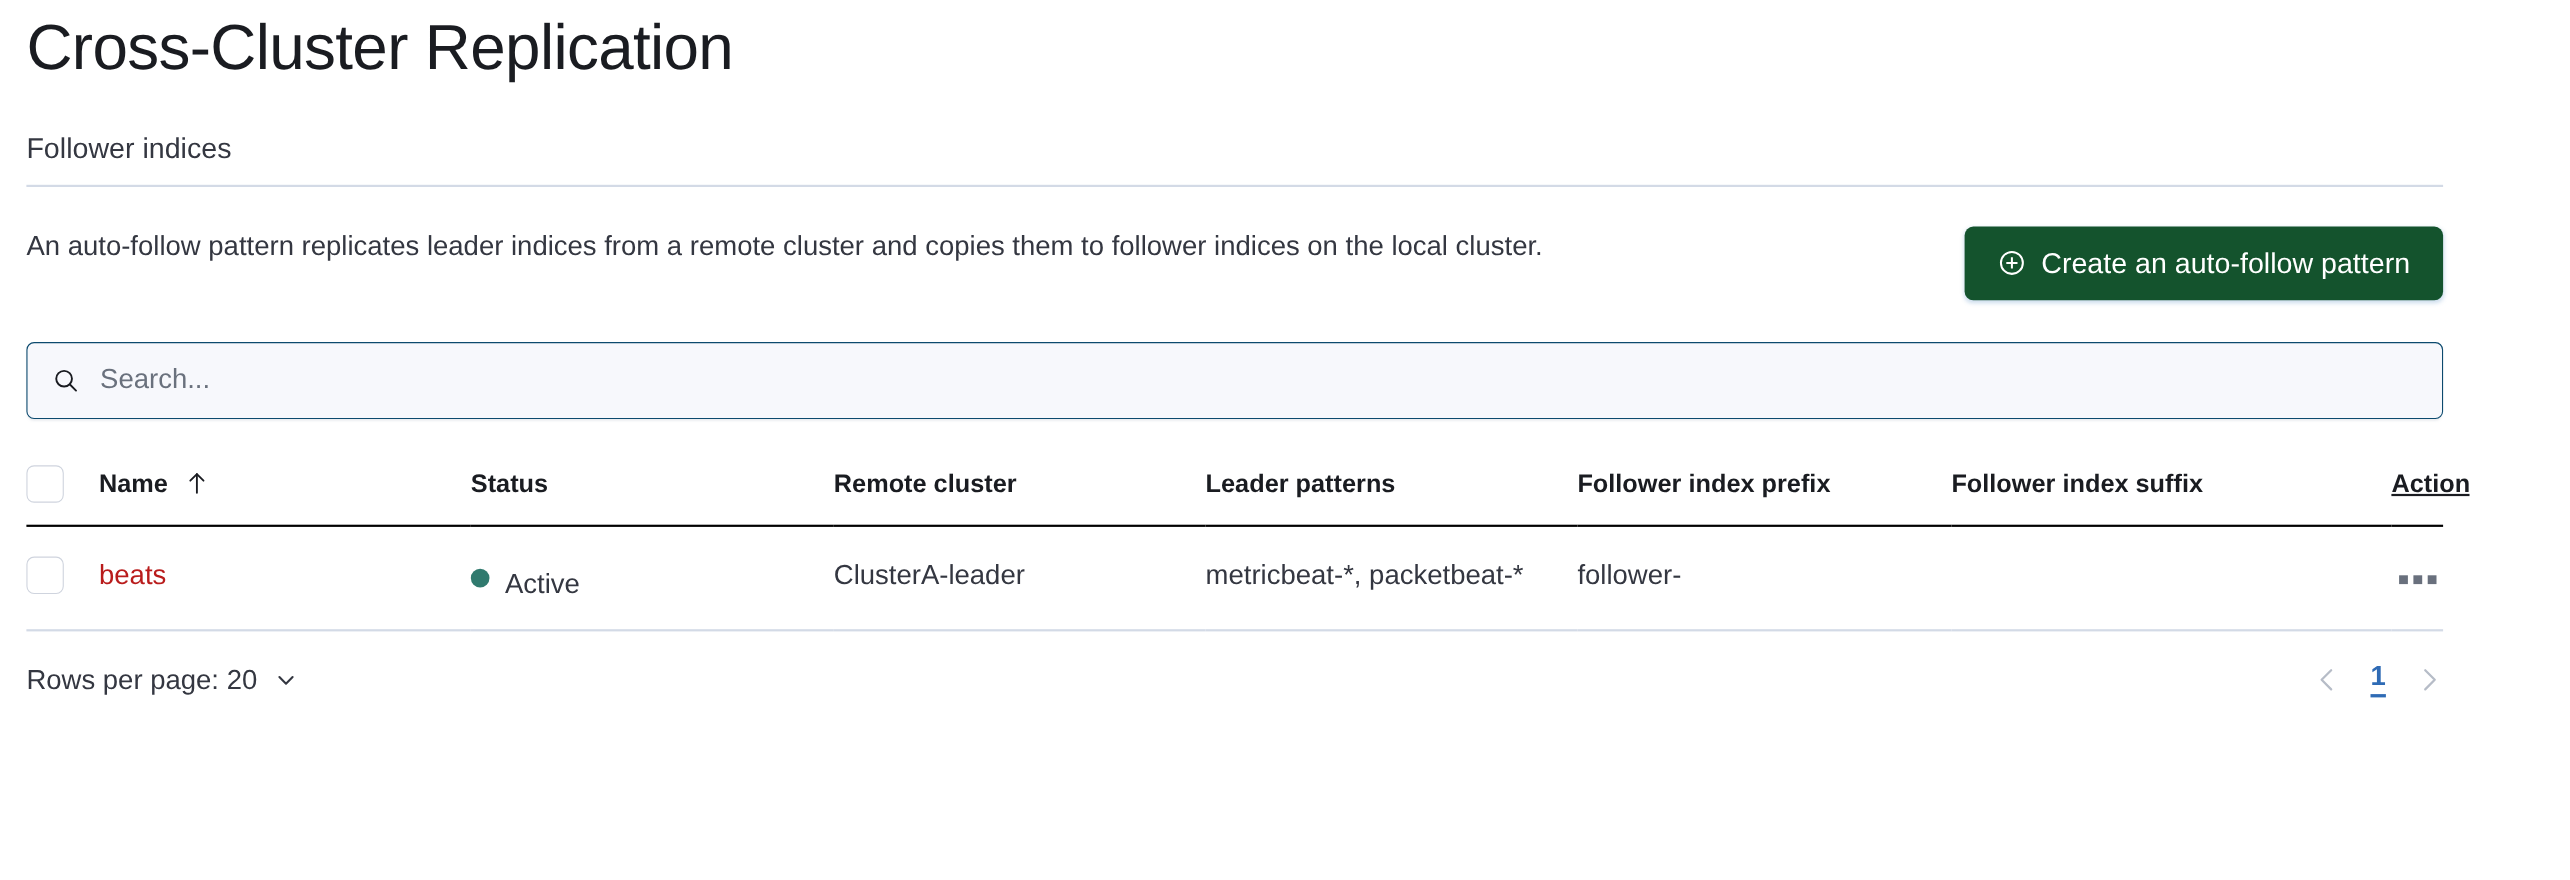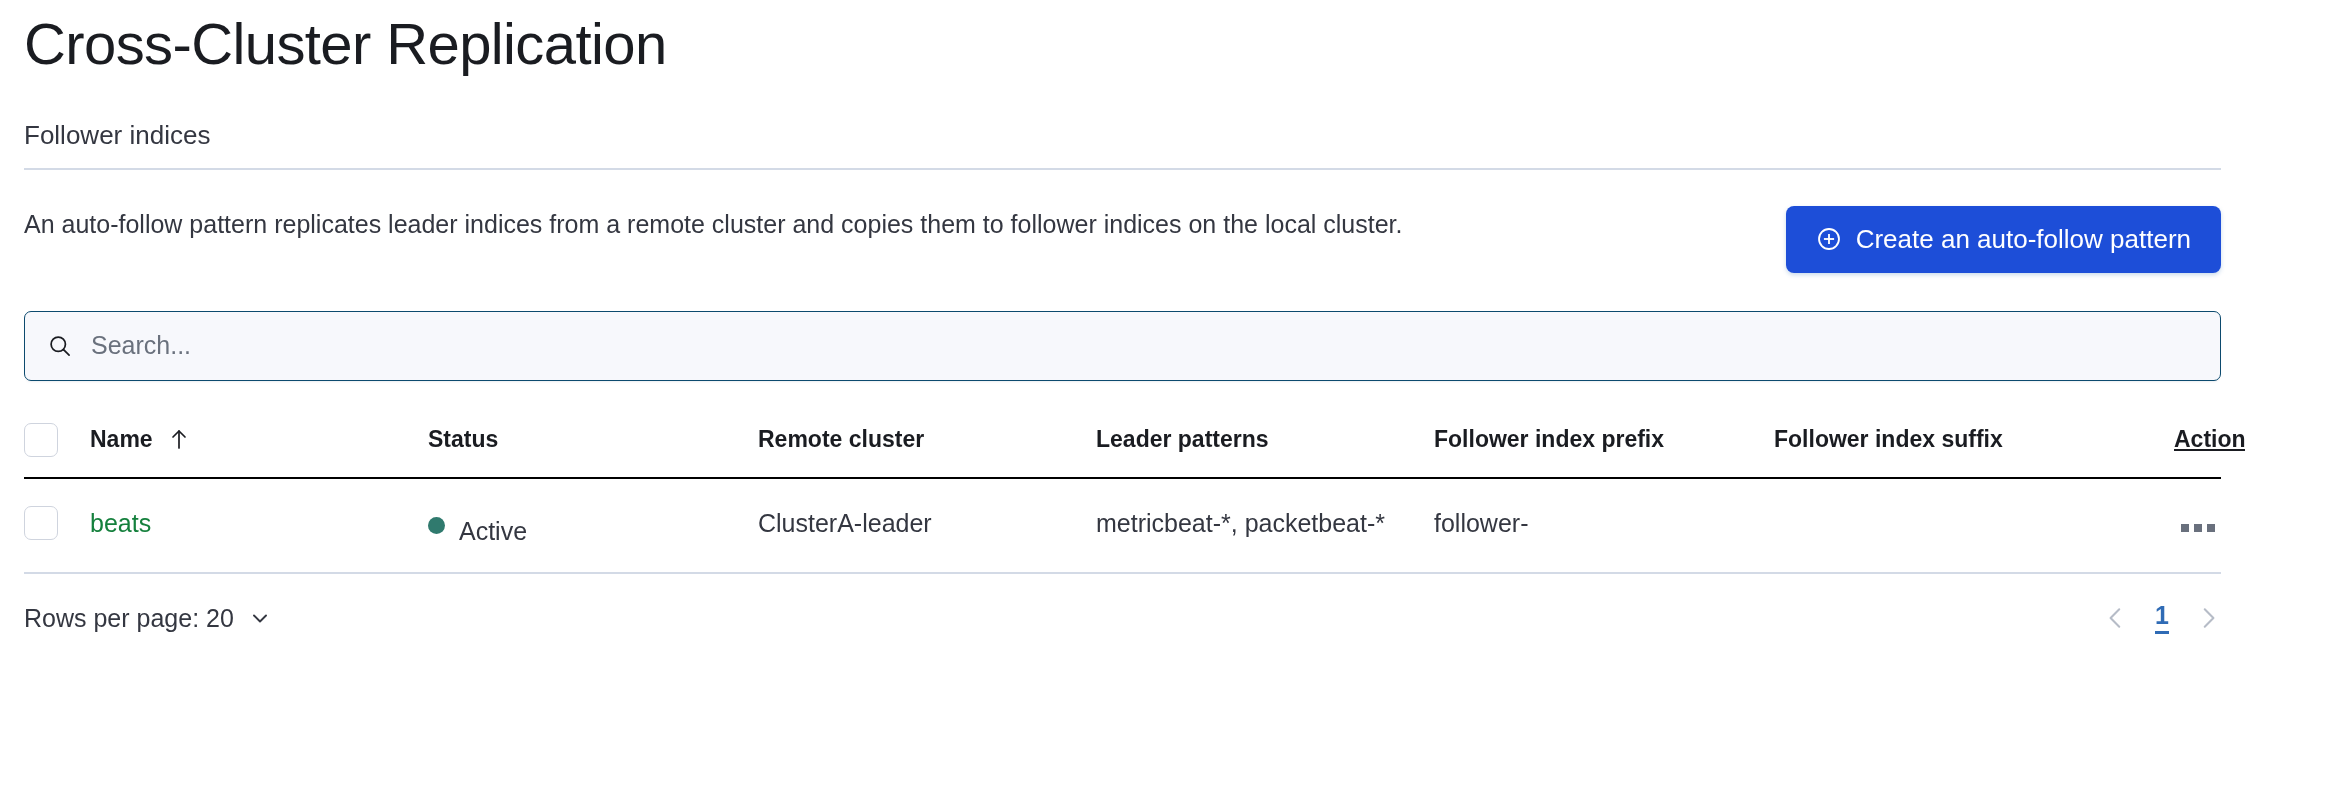--- a/index.html
+++ b/index.html
@@ -86,21 +86,21 @@
     font-size: 25px;
     line-height: 1.45;
     color: #343741;
     max-width: 1720px;
     font-weight: 400;
   }
   .create-btn {
     display: inline-flex;
     align-items: center;
     gap: 14px;
-    background: #1d4ed8;
+    background: #14532d;
     color: #ffffff;
     border: none;
     border-radius: 8px;
     padding: 18px 30px;
     font-size: 26px;
     font-family: inherit;
     font-weight: 500;
     cursor: pointer;
     white-space: nowrap;
     flex: 0 0 auto;
@@ -191,21 +191,21 @@
 
   .sort-arrow {
     display: inline-block;
     margin-left: 10px;
     width: 20px;
     height: 22px;
     vertical-align: -3px;
   }
 
   .name-link {
-    color: #15803d;
+    color: #b91c1c;
     text-decoration: none;
     cursor: pointer;
     font-size: 25px;
   }
 
   .status-cell { display: flex; align-items: flex-start; gap: 14px; margin-top: 16px; }
   .status-dot {
     width: 17px; height: 17px;
     border-radius: 50%;
     background: #307a6e;

